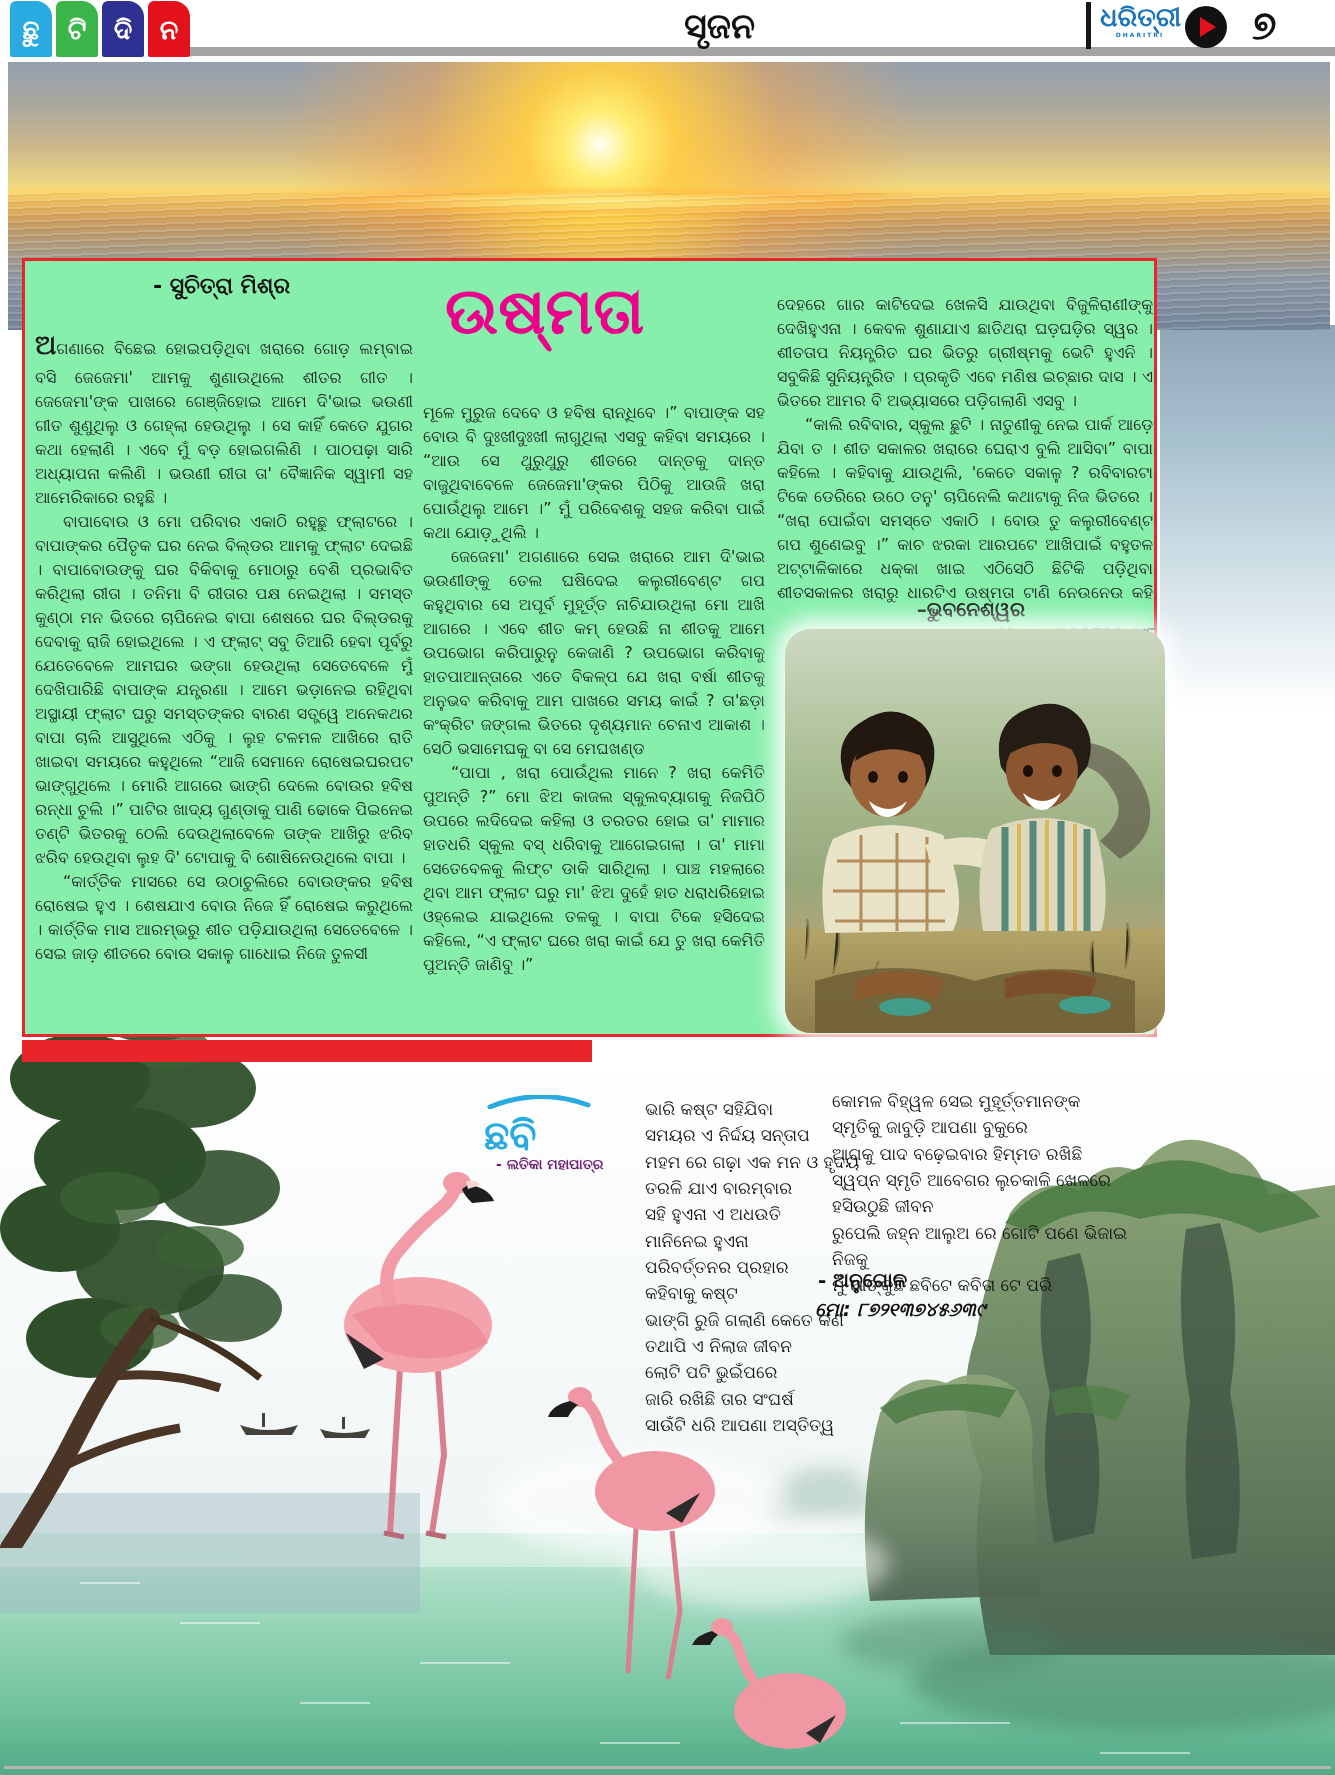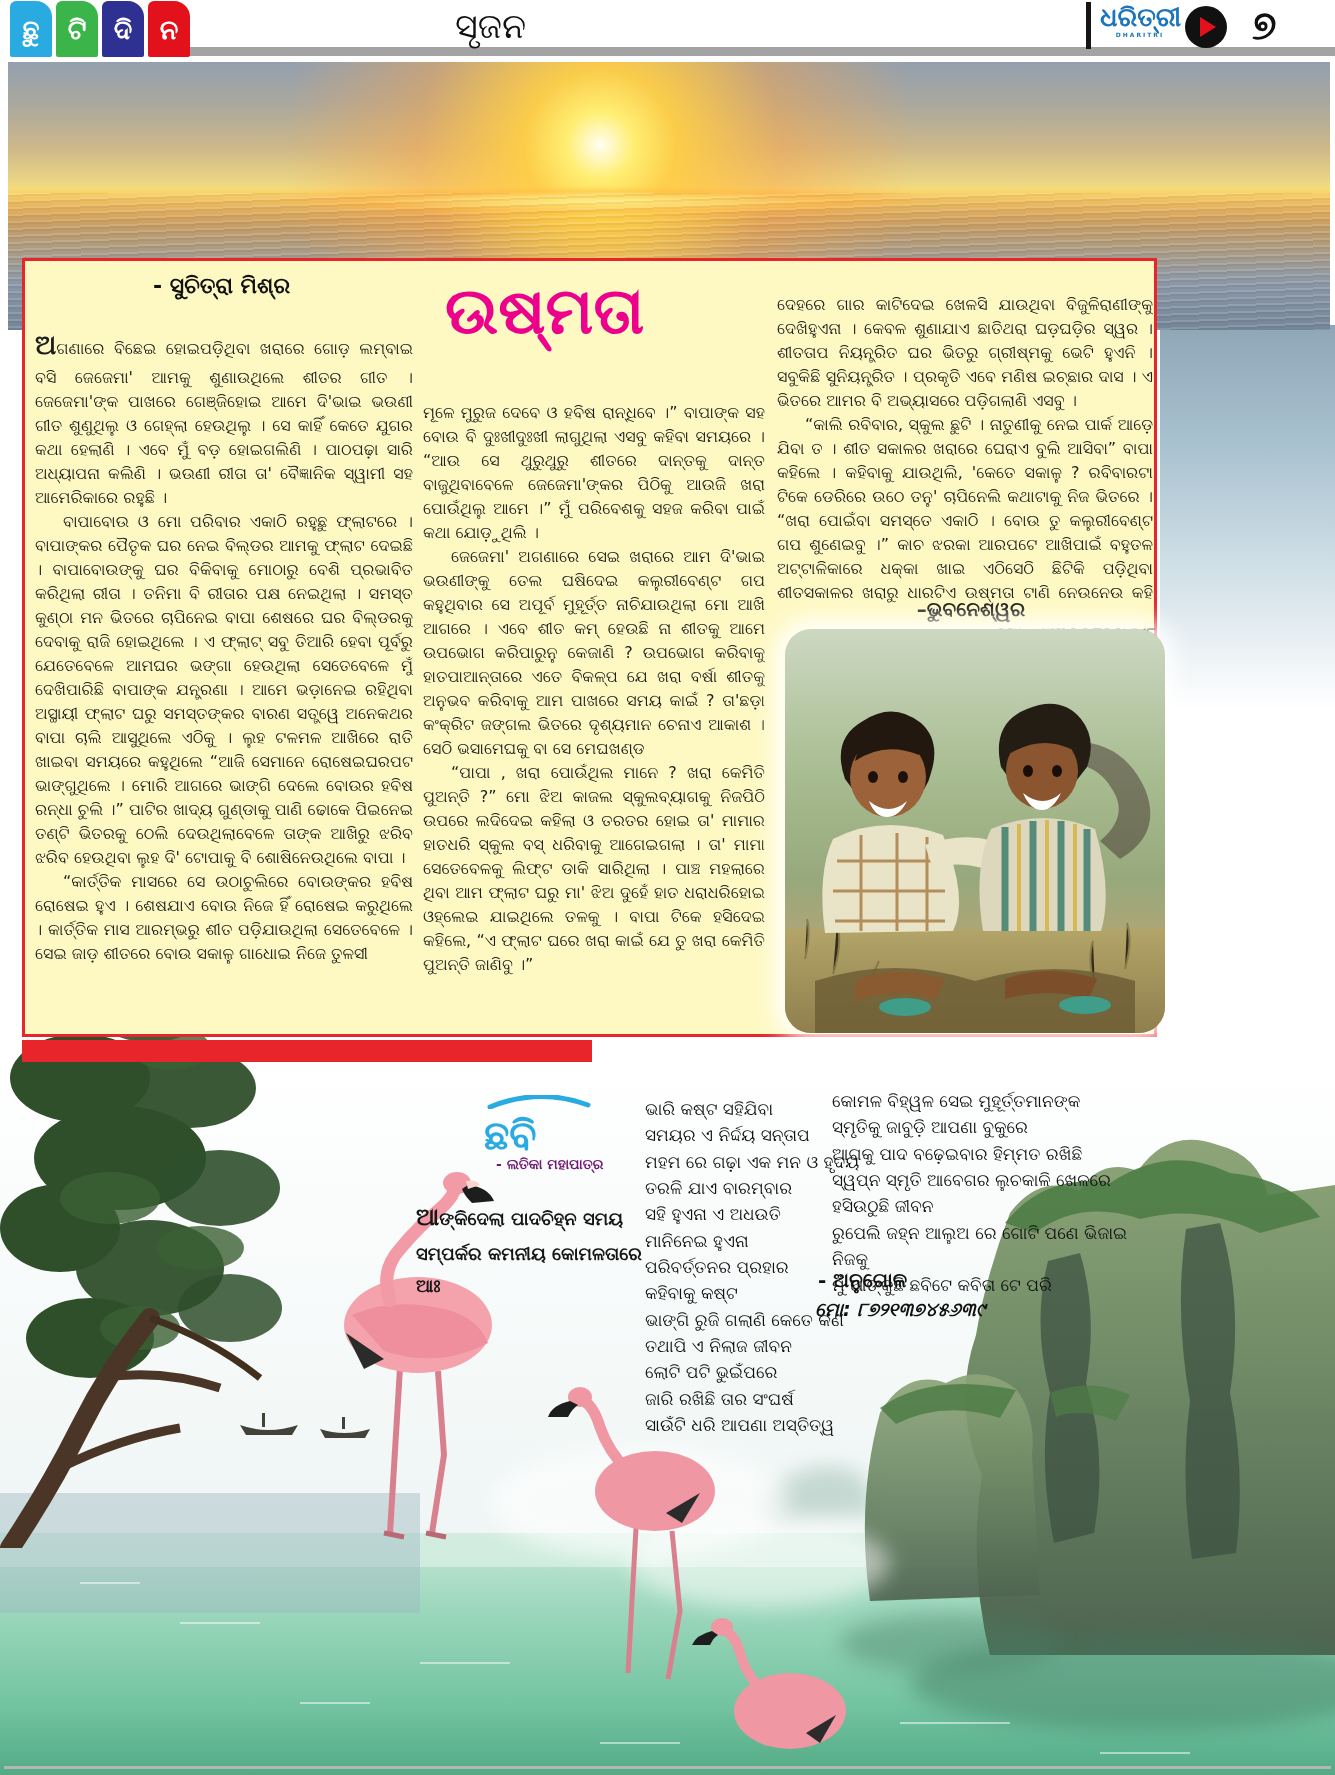--- a/index.html
+++ b/index.html
@@ -5,22 +5,22 @@
   html,body{margin:0;padding:0;background:#fff;}
   body{font-family:"DejaVu Sans","Liberation Sans",sans-serif;}
   .page{position:relative;width:1335px;height:1775px;background:#fff;overflow:hidden;}
 
   
   .masthead{position:absolute;left:0;top:0;width:1335px;height:60px;z-index:30;}
   .gray-rule{position:absolute;left:183px;top:47px;width:1152px;height:9px;background:#a3a3a3;}
   .tiles{position:absolute;left:10px;top:1px;display:flex;gap:4px;}
   .tile{width:42px;height:56px;border-radius:6px 16px 2px 2px;color:#fff;font-weight:bold;
         font-size:27px;display:flex;align-items:center;justify-content:center;line-height:1;}
-  .section-title{position:absolute;left:455px;top:6px;width:300px;text-align:left;
-        font-size:35px;font-weight:normal;color:#111;}
+  .section-title{position:absolute;left:455px;top:6px;width:300px;text-align:right;
+        font-size:35px;font-weight:bold;color:#111;}
   .mast-divider{position:absolute;left:1086px;top:2px;width:5px;height:47px;background:#151515;}
   .paper-logo{position:absolute;left:1100px;top:4px;width:80px;text-align:center;}
   .paper-logo .oname{display:block;font-size:26px;font-weight:bold;color:#1b75bc;line-height:1.05;}
   .paper-logo .lname{display:block;font-size:6px;letter-spacing:2px;color:#1b75bc;font-weight:bold;}
   .play-badge{position:absolute;left:1185px;top:6px;width:42px;height:42px;border-radius:50%;
         background:#111;display:flex;align-items:center;justify-content:center;}
   .play-tri{width:0;height:0;border-top:10px solid transparent;border-bottom:10px solid transparent;
         border-left:16px solid #e3111b;margin-left:4px;}
   .page-number{position:absolute;left:1252px;top:2px;font-size:40px;font-weight:bold;color:#111;}
 
@@ -31,21 +31,21 @@
       radial-gradient(circle at 44.8% 31%, #fffef2 0%, #ffee72 4.5%, rgba(255,206,70,.95) 10%, rgba(252,165,70,.45) 24%, rgba(252,165,70,0) 42%),
       linear-gradient(180deg, rgba(255,255,255,0) 0%, rgba(255,255,255,0) 46%, rgba(255,208,94,.55) 49%, rgba(228,158,74,.40) 58%, rgba(140,155,172,.45) 80%, rgba(110,130,150,.5) 100%),
       linear-gradient(180deg, #94a0ae 0%, #aaa89e 16%, #cdb88a 32%, #ecd684 45%, #f4dd7e 48%, #e3b765 52%, #b89d70 62%, #8d96a4 84%, #7b8a9d 100%);}
   .sunset .waves{position:absolute;left:0;top:49%;width:100%;height:51%;
       background:repeating-linear-gradient(178deg, rgba(255,255,255,.14) 0 2px, rgba(0,0,0,.05) 2px 4px, rgba(0,0,0,0) 4px 7px);}
   .right-strip{position:absolute;left:1160px;top:325px;width:175px;height:400px;z-index:0;
       background:linear-gradient(180deg,#8fa6b6 0%,#a9c2d0 30%,#cfdfe6 60%,rgba(255,255,255,0) 96%);}
 
   
   .article-box{position:absolute;left:22px;top:258px;width:1135px;height:779px;z-index:10;
-      background:#fef9c3;border:3px solid #e8252a;box-sizing:border-box;}
+      background:#86efac;border:3px solid #e8252a;box-sizing:border-box;}
   .byline1{position:absolute;left:128px;top:12px;font-size:22px;font-weight:bold;color:#111;}
   .story-title{position:absolute;left:420px;top:18px;font-size:64px;font-weight:bold;line-height:1.0;}
   .col{position:absolute;font-size:16px;line-height:1.5;color:#1c1c1c;text-align:justify;}
   .col p{margin:0;}
   .col p.ind{text-indent:28px;}
   .col1{left:10px;top:64px;width:378px;height:706px;overflow:hidden;}
   .col2{left:398px;top:140px;width:342px;height:630px;overflow:hidden;}
   .col3{left:752px;top:32px;width:376px;height:312px;overflow:hidden;}
   .p-first::first-letter{font-size:27px;font-weight:bold;}
   .sig1{position:absolute;left:776px;top:336px;width:340px;text-align:center;
@@ -330,23 +330,20 @@
     <path d="M150,370 q60,20 110,60" stroke="#42301f" stroke-width="7" fill="none"></path>
   </svg>
 
   <div class="chhabi-logo">
     <svg width="110" height="14" viewBox="0 0 110 14">
       <path d="M6,12 Q55,-8 104,10" stroke="#29abe2" stroke-width="5" fill="none" stroke-linecap="round"></path>
     </svg>
     <div class="chhabi-text" style="color: rgb(41, 171, 226);">ଛବି</div>
   </div>
   <div class="byline2">- ଲତିକା ମହାପାତ୍ର</div>
-  <div class="poem-intro">ଆଙ୍କିଦେଲା ପାଦଚିହ୍ନ ସମୟ
-ସମ୍ପର୍କର କମନୀୟ କୋମଳତାରେ
-ଆଃ</div>
   <div class="poem-col poem-mid">ଭାରି କଷ୍ଟ ସହିଯିବା
 ସମୟର ଏ ନିର୍ଦ୍ଦୟ ସନ୍ତାପ
 ମହମ ରେ ଗଢ଼ା ଏକ ମନ ଓ ହୃଦୟ
 ତରଳି ଯାଏ ବାରମ୍ବାର
 ସହି ହୁଏନା ଏ ଅଧଉତି
 ମାନିନେଇ ହୁଏନା
 ପରିବର୍ତ୍ତନର ପ୍ରହାର
 କହିବାକୁ କଷ୍ଟ
 ଭାଙ୍ଗି ରୁଜି ଗଲାଣି କେତେ କଣ
 ତଥାପି ଏ ନିଲାଜ ଜୀବନ

